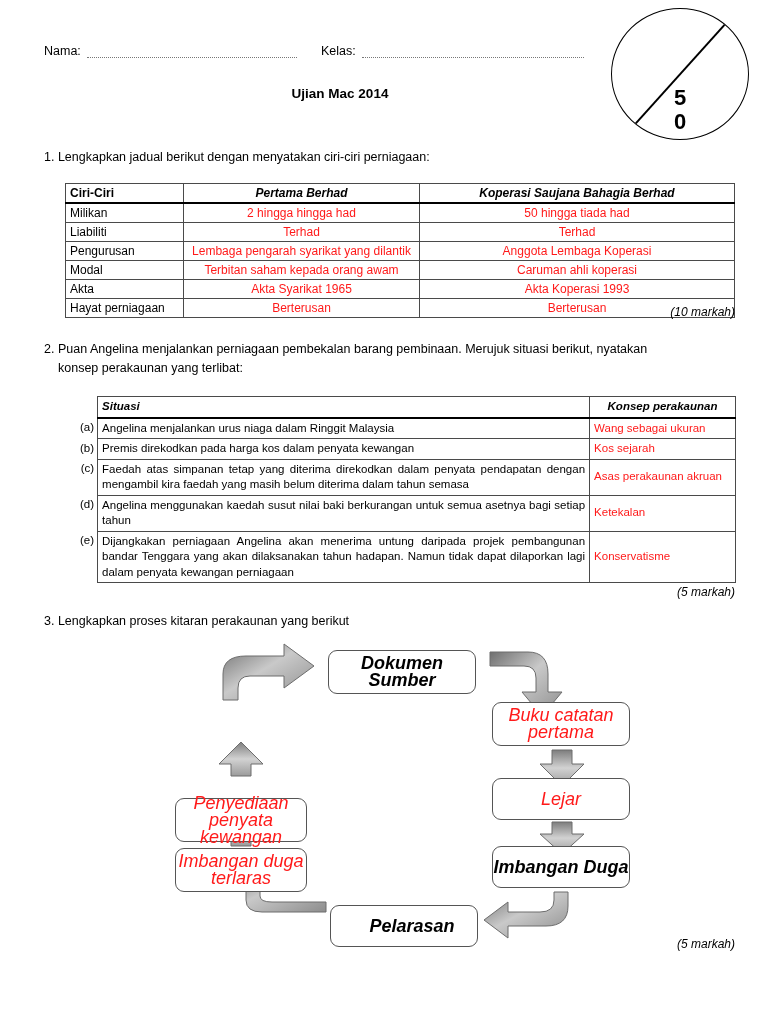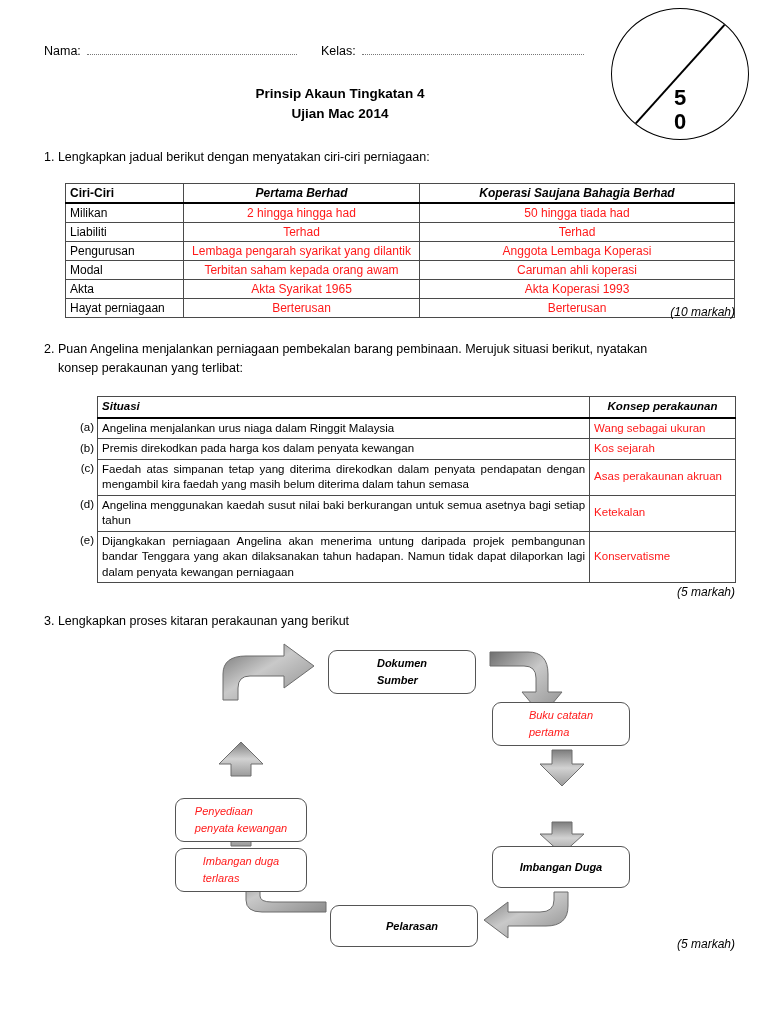--- a/index.html
+++ b/index.html
@@ -17,21 +17,21 @@
   }
 
   .page { position: relative; width: 768px; height: 1024px; }
 
   
   .hdr-fields {
     position: absolute;
     left: 44px; top: 44px;
     width: 540px;
     display: flex;
-    align-items: flex-start;
+    align-items: flex-end;
     font-size: 12.5px;
   }
   .fld-label { white-space: nowrap; }
   .dots {
     border-bottom: 1px dotted #777;
     height: 11px;
     display: inline-block;
   }
   .dots.nama { width: 216px; margin-left: 6px; }
   .dots.kelas { width: 228px; margin-left: 6px; }
@@ -161,21 +161,22 @@
     width: 480px; height: 305px;
   }
   .cbox {
     position: absolute;
     border: 1.4px solid #555;
     border-radius: 9px;
     background: #fff;
     display: flex;
     align-items: center;
     justify-content: center;
-    font-size: 11px;
+    text-align: center;
+    font-size: 18px;
     line-height: 17px;
   }
   .cbox.bold-it { font-weight: bold; font-style: italic; }
   .cbox.red { color: #ff1a1a; font-style: italic; }
 
   .b-doksumber { left: 178px; top: 10px;  width: 148px; height: 44px; }
   .b-catatan   { left: 25px;  top: 62px;  width: 132px; height: 44px; }
   .b-buku      { left: 342px; top: 62px;  width: 138px; height: 44px; }
   .b-penyediaan{ left: 25px;  top: 138px; width: 132px; height: 44px; margin-top: 20px; }
   .b-lejar     { left: 342px; top: 138px; width: 138px; height: 42px; }
@@ -200,21 +201,20 @@
     <span class="dots kelas"></span>
   </div>
 
   <div class="marks-circle">
     <span class="slash"></span>
     <span class="mk d1">5</span>
     <span class="mk d2">0</span>
   </div>
 
   <div class="title-block">
-    <div>Prinsip Akaun Tingkatan 4</div>
     <div>Ujian Mac 2014</div>
   </div>
 
   <div class="q q1">
     <span class="q-num">1.</span>
     <span>Lengkapkan jadual berikut dengan menyatakan ciri-ciri perniagaan:</span>
   </div>
 
   <table class="tbl1">
     <thead>
@@ -361,20 +361,23 @@
 
     <div class="cbox bold-it b-doksumber">
       <span>Dokumen<br>Sumber</span>
     </div>
     <div class="cbox red b-buku">
       <span>Buku catatan<br>pertama</span>
     </div>
     <div class="cbox red b-penyediaan">
       <span>Penyediaan<br>penyata kewangan</span>
     </div>
+    <div class="cbox red b-lejar">
+      <span>Lejar</span>
+    </div>
     <div class="cbox red b-imbterlaras">
       <span>Imbangan duga<br>terlaras</span>
     </div>
     <div class="cbox bold-it b-imbduga">
       <span>Imbangan Duga</span>
     </div>
     <div class="cbox bold-it b-pelarasan">
       <span>Pelarasan</span>
     </div>
   </div>

